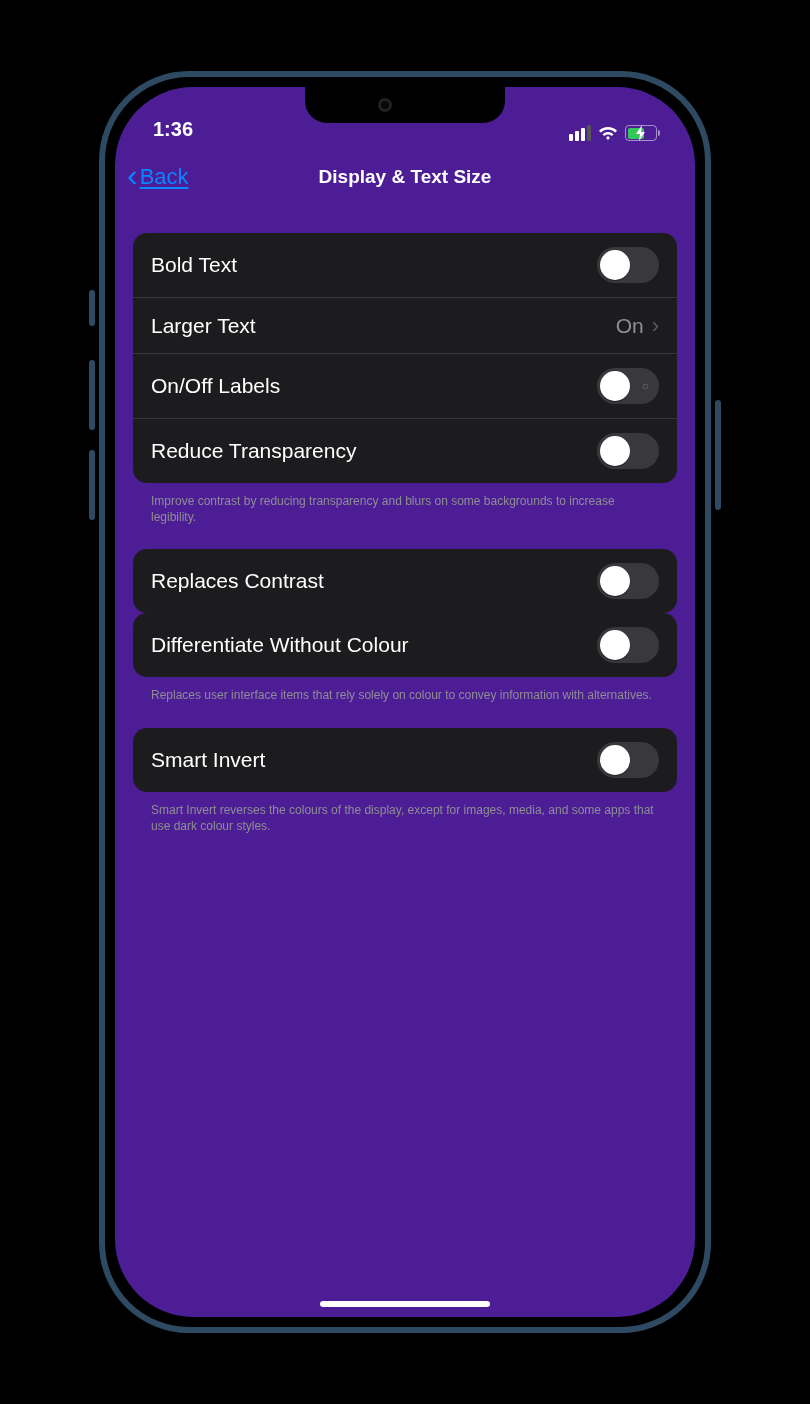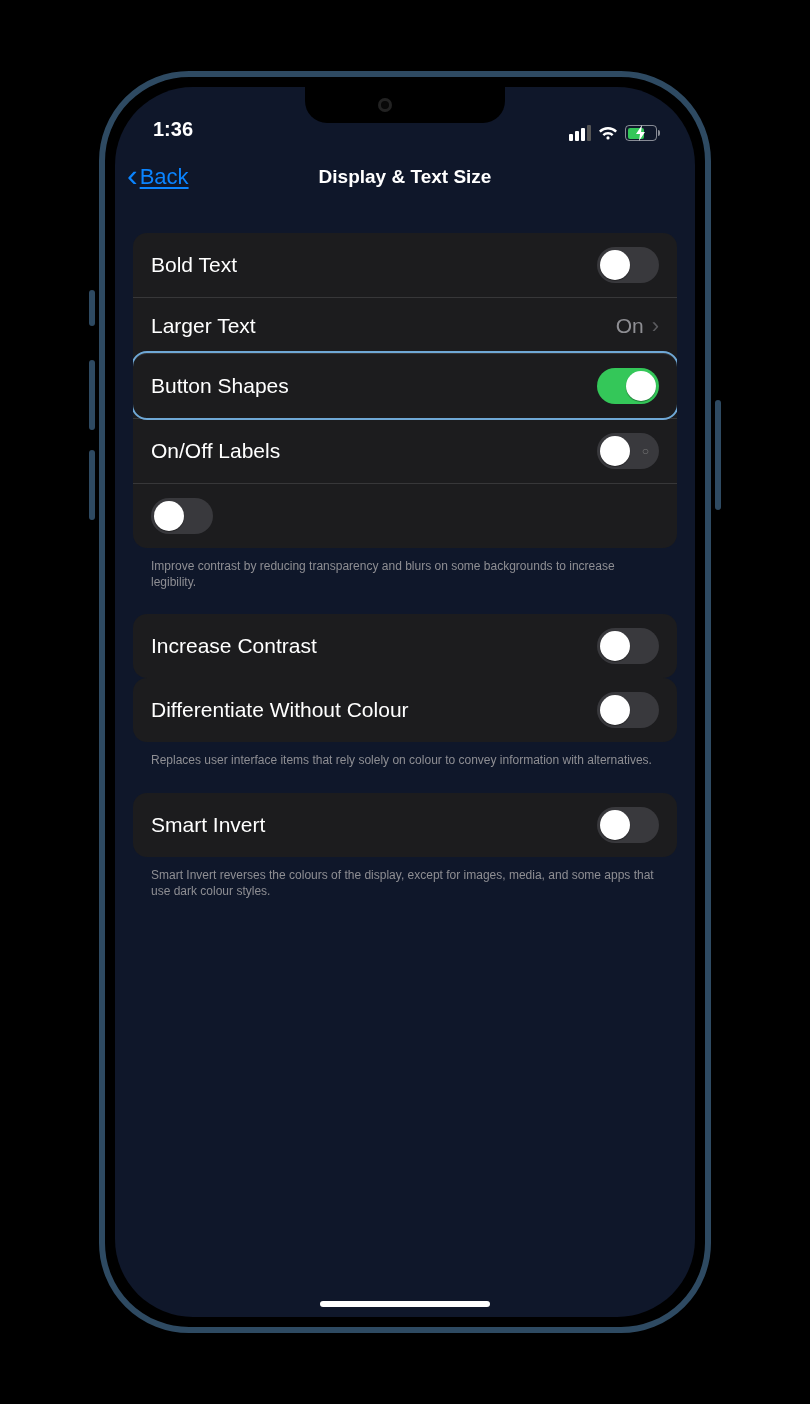--- a/index.html
+++ b/index.html
@@ -29,21 +29,21 @@
       border-radius: 3px;
     }
     .side-btn.left.small { width: 6px; height: 36px; left: 89px; top: 290px; }
     .side-btn.left.vol1  { width: 6px; height: 70px; left: 89px; top: 360px; }
     .side-btn.left.vol2  { width: 6px; height: 70px; left: 89px; top: 450px; }
     .side-btn.right      { width: 6px; height: 110px; left: 715px; top: 400px; }
 
     .screen {
       position: absolute;
       inset: 10px;
-      background: #0f172a;
+      background: #4c1d95;
       border-radius: 78px;
       overflow: hidden;
       color: #fff;
     }
 
     .notch {
       position: absolute;
       top: 0;
       left: 50%;
       transform: translateX(-50%);
@@ -228,44 +228,39 @@
               <div class="knob"></div>
             </div>
         </div>
         <div class="cell">
           <div class="label">Larger Text</div>
           <div class="right">
             <span>On</span>
             <span class="chevron-right">›</span>
           </div>
         </div>
-        <div class="cell focus-ring">
-          <div class="label">Button Shapes</div>
-          <div class="toggle on">
-              <div class="knob"></div>
-            </div>
-        </div>
         <div class="cell">
           <div class="label">On/Off Labels</div>
           <div class="toggle">
             <div class="knob"></div>
             <span class="io-mark off">○</span>
           </div>
         </div>
         <div class="cell">
+          <div class="label">Reduce Transparency</div>
           <div class="toggle">
               <div class="knob"></div>
             </div>
         </div>
       </div>
       <div class="footer">Improve contrast by reducing transparency and blurs on some backgrounds to increase legibility.</div>
 
       <div class="group">
         <div class="cell">
-          <div class="label">Increase Contrast</div>
+          <div class="label">Replaces Contrast</div>
           <div class="toggle">
               <div class="knob"></div>
             </div>
         </div>
       </div>
 
       <div class="group">
         <div class="cell">
           <div class="label">Differentiate Without Colour</div>
           <div class="toggle">

